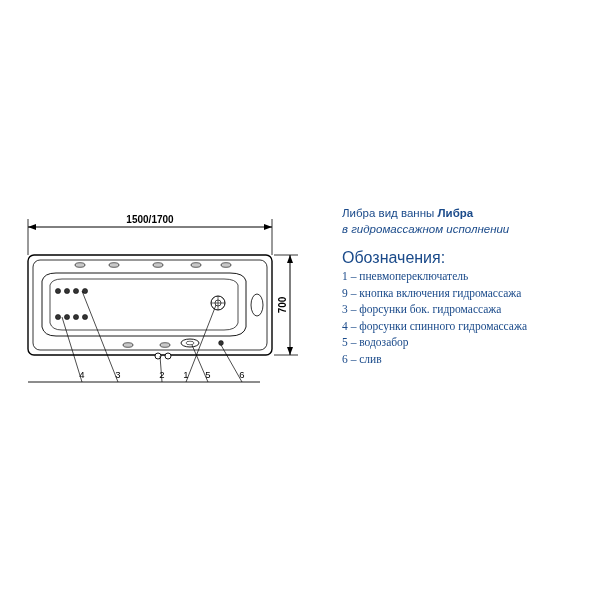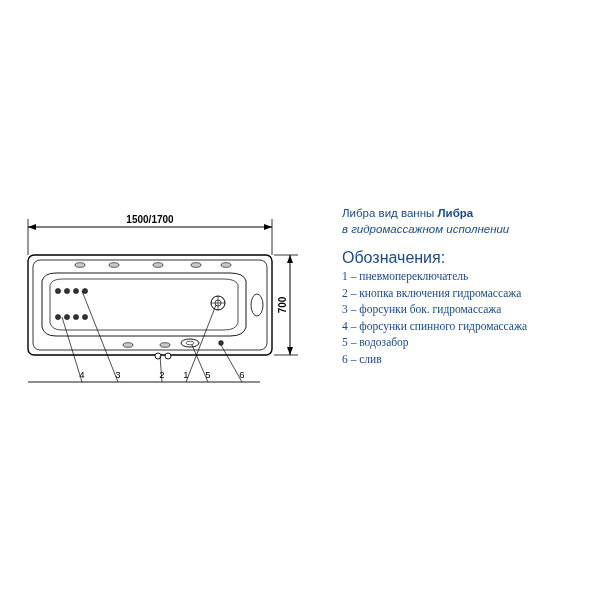--- a/index.html
+++ b/index.html
@@ -180,21 +180,21 @@
   <div class="legend">
     <div class="legend-title">
       <span>Либра вид ванны </span><b>Либра</b>
       <span class="line2">в гидромассажном исполнении</span>
     </div>
 
     <div class="legend-sub">Обозначения:</div>
 
     <ul class="legend-list">
       <li>1 – пневмопереключатель</li>
-      <li>2 – кнопка включения гидромассажа</li>
+      <li>9 – кнопка включения гидромассажа</li>
       <li>3 – форсунки бок. гидромассажа</li>
       <li>4 – форсунки спинного гидромассажа</li>
       <li>5 – водозабор</li>
       <li>6 – слив</li>
     </ul>
   </div>
 
 </div>
 
 </body></html>

